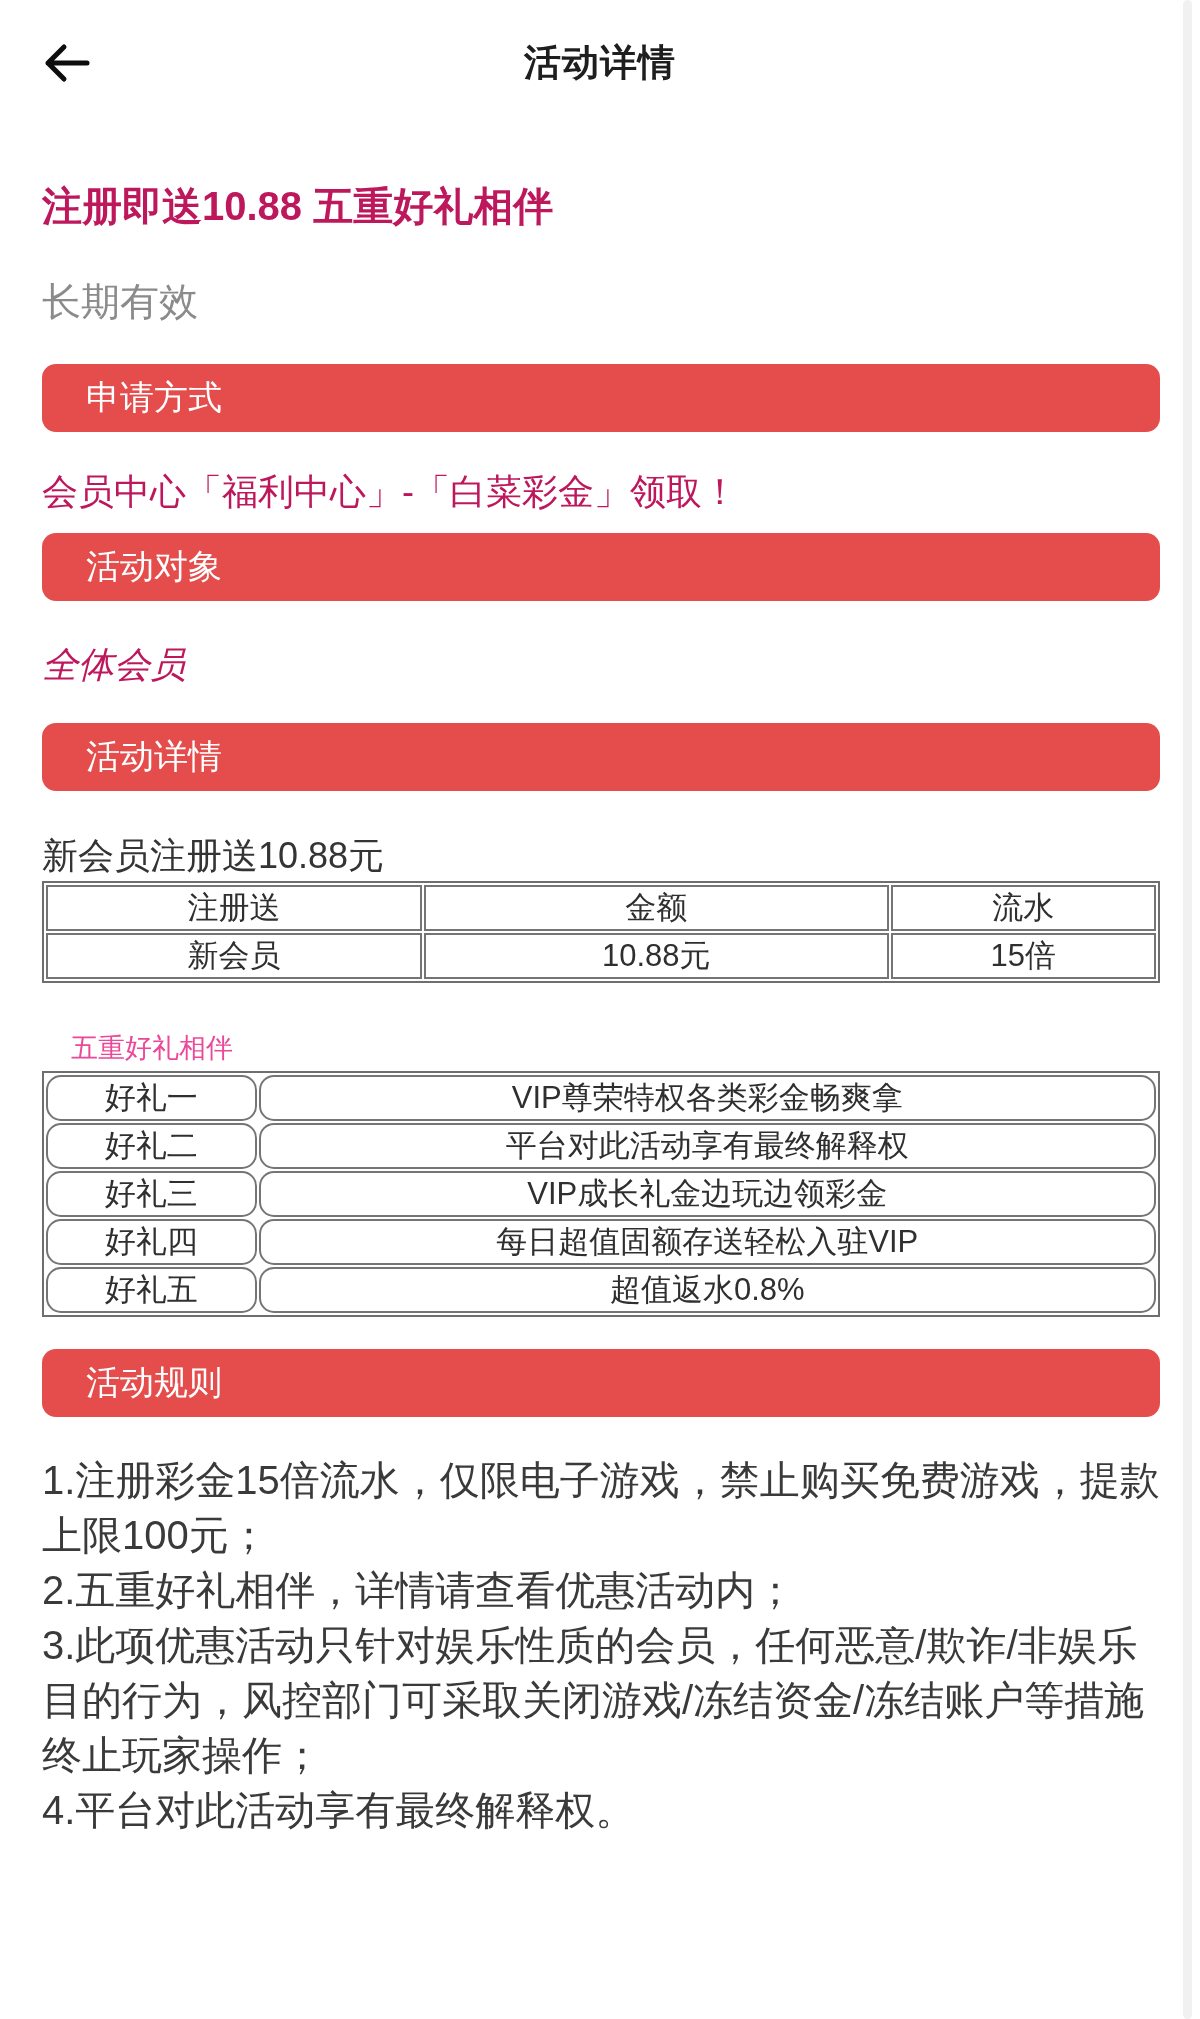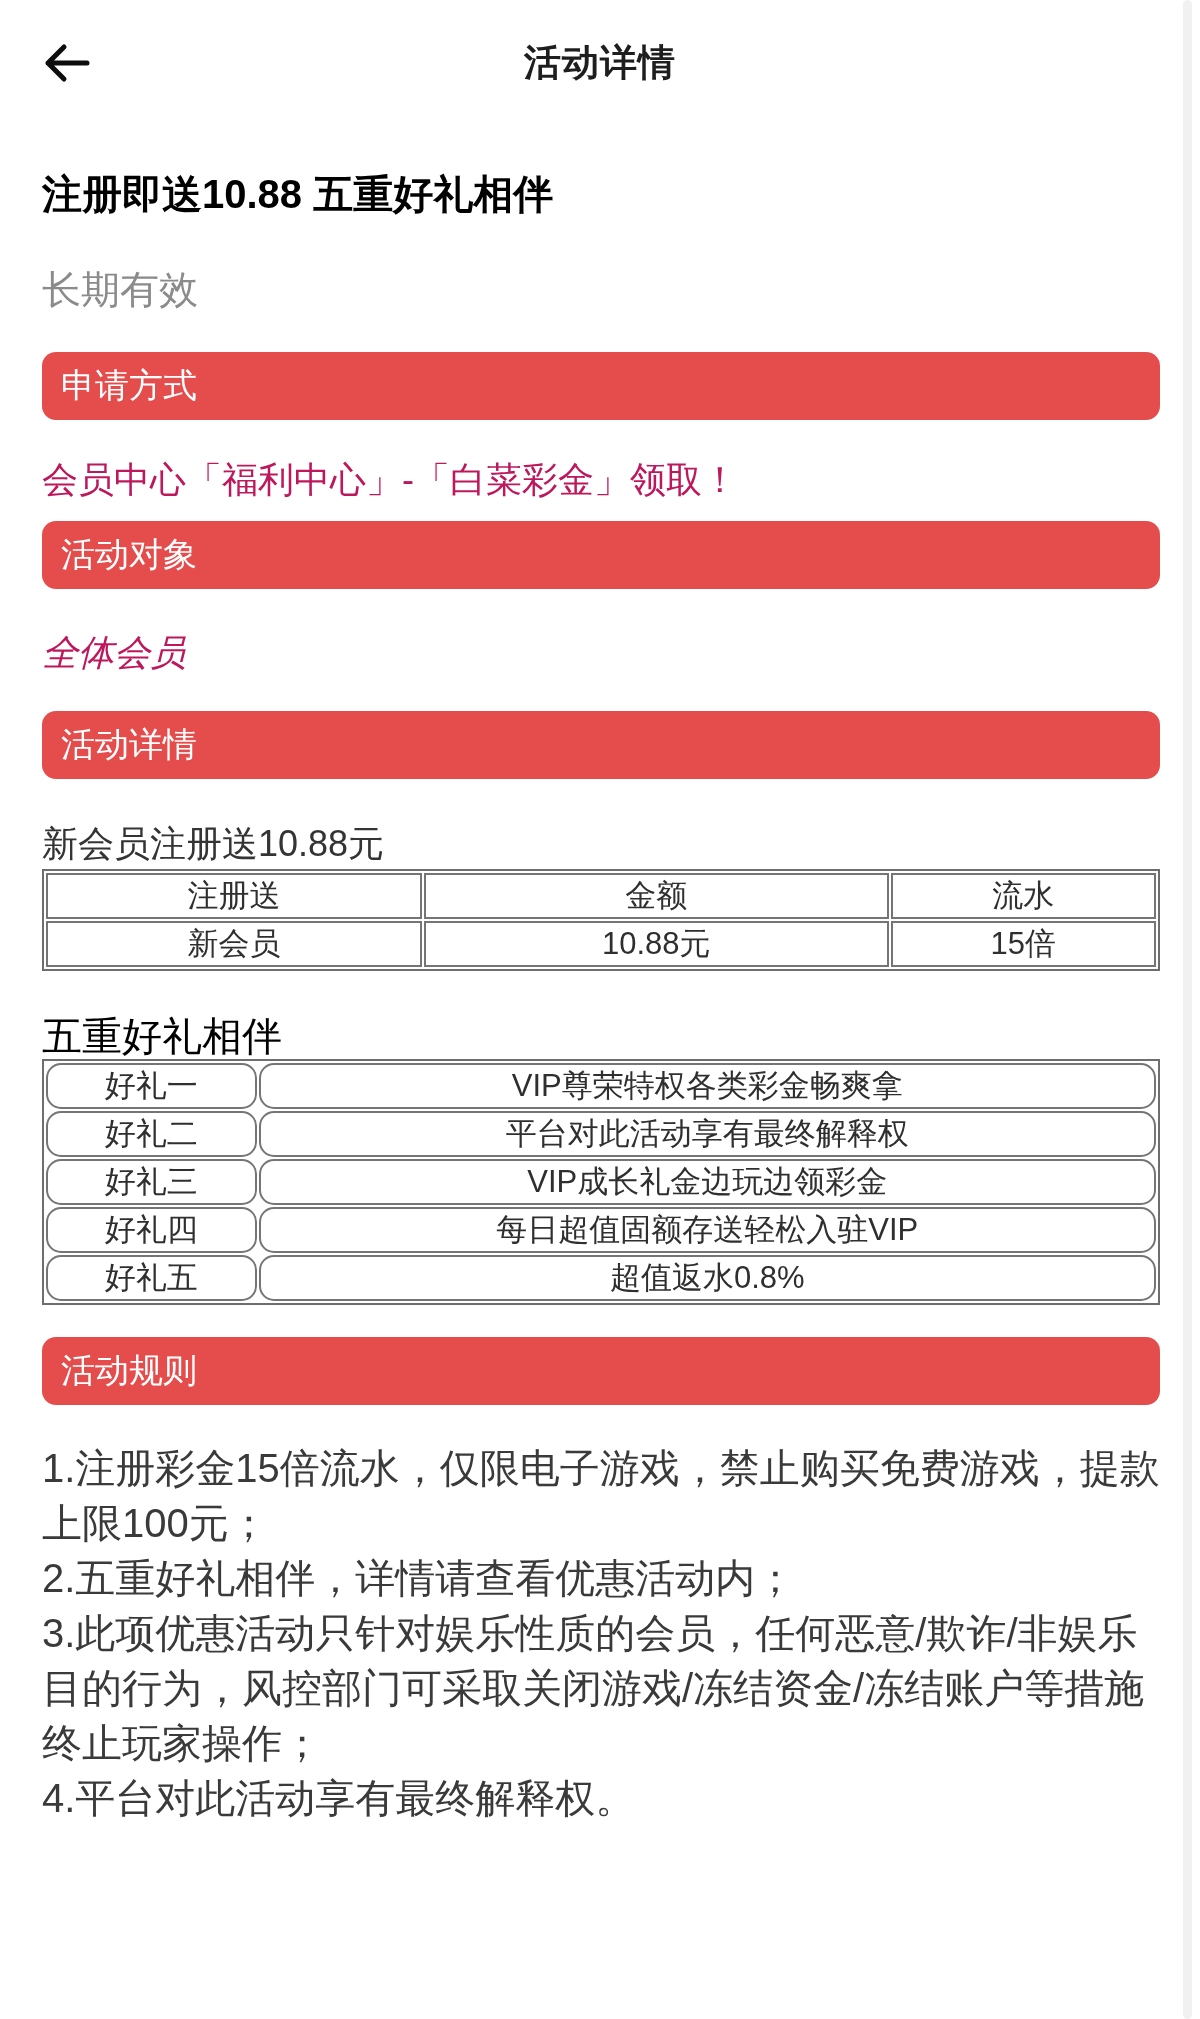--- a/index.html
+++ b/index.html
@@ -25,55 +25,55 @@
   }
   .app-header-title{
     font-size:37px;font-weight:700;color:#1e1e1e;
     letter-spacing:1px;
   }
   
   .content{
     padding:0 40px 0 42px;
   }
   .activity-title{
-    margin-top:44px;
-    font-size:40px;line-height:48px;font-weight:600;color:#000000;
+    margin-top:56px;
+    font-size:40px;line-height:48px;font-weight:600;color:#be185d;
   }
   .validity{
     margin-top:52px;
     font-size:39px;line-height:40px;color:#8b8b8b;
   }
   
   .banner{
     height:68px;
     border-radius:14px;
     background:#e44d4c;
     color:#ffffff;
     font-size:34px;
     display:flex;align-items:center;
-    padding-left:19px;
+    padding-left:44px;
     box-sizing:border-box;
   }
   .banner.apply  {margin-top:42px;}
   .banner.target {margin-top:19px;}
   .banner.details{margin-top:36px;}
   .banner.rules  {margin-top:32px;}
   
   .body-line{
     font-size:36px;line-height:44px;color:#be185d;
   }
   .apply-text {margin-top:38px;}
   .target-text{margin-top:42px;font-style:italic;}
   .sub-heading{
     margin-top:44px;
     font-size:36px;line-height:42px;color:#343434;
   }
   .gifts-label{
     margin-top:46px;
-    font-size:40px;line-height:38px;color:#000000;
+    font-size:27px;line-height:38px;color:#ec4899;margin-left:29px;
   }
   
   table.data-table{
     width:100%;
     margin-top:4px;
     border-collapse:separate;
     border-spacing:2px;
     border:2px solid #6e6e6e;
     background:#ffffff;
   }

